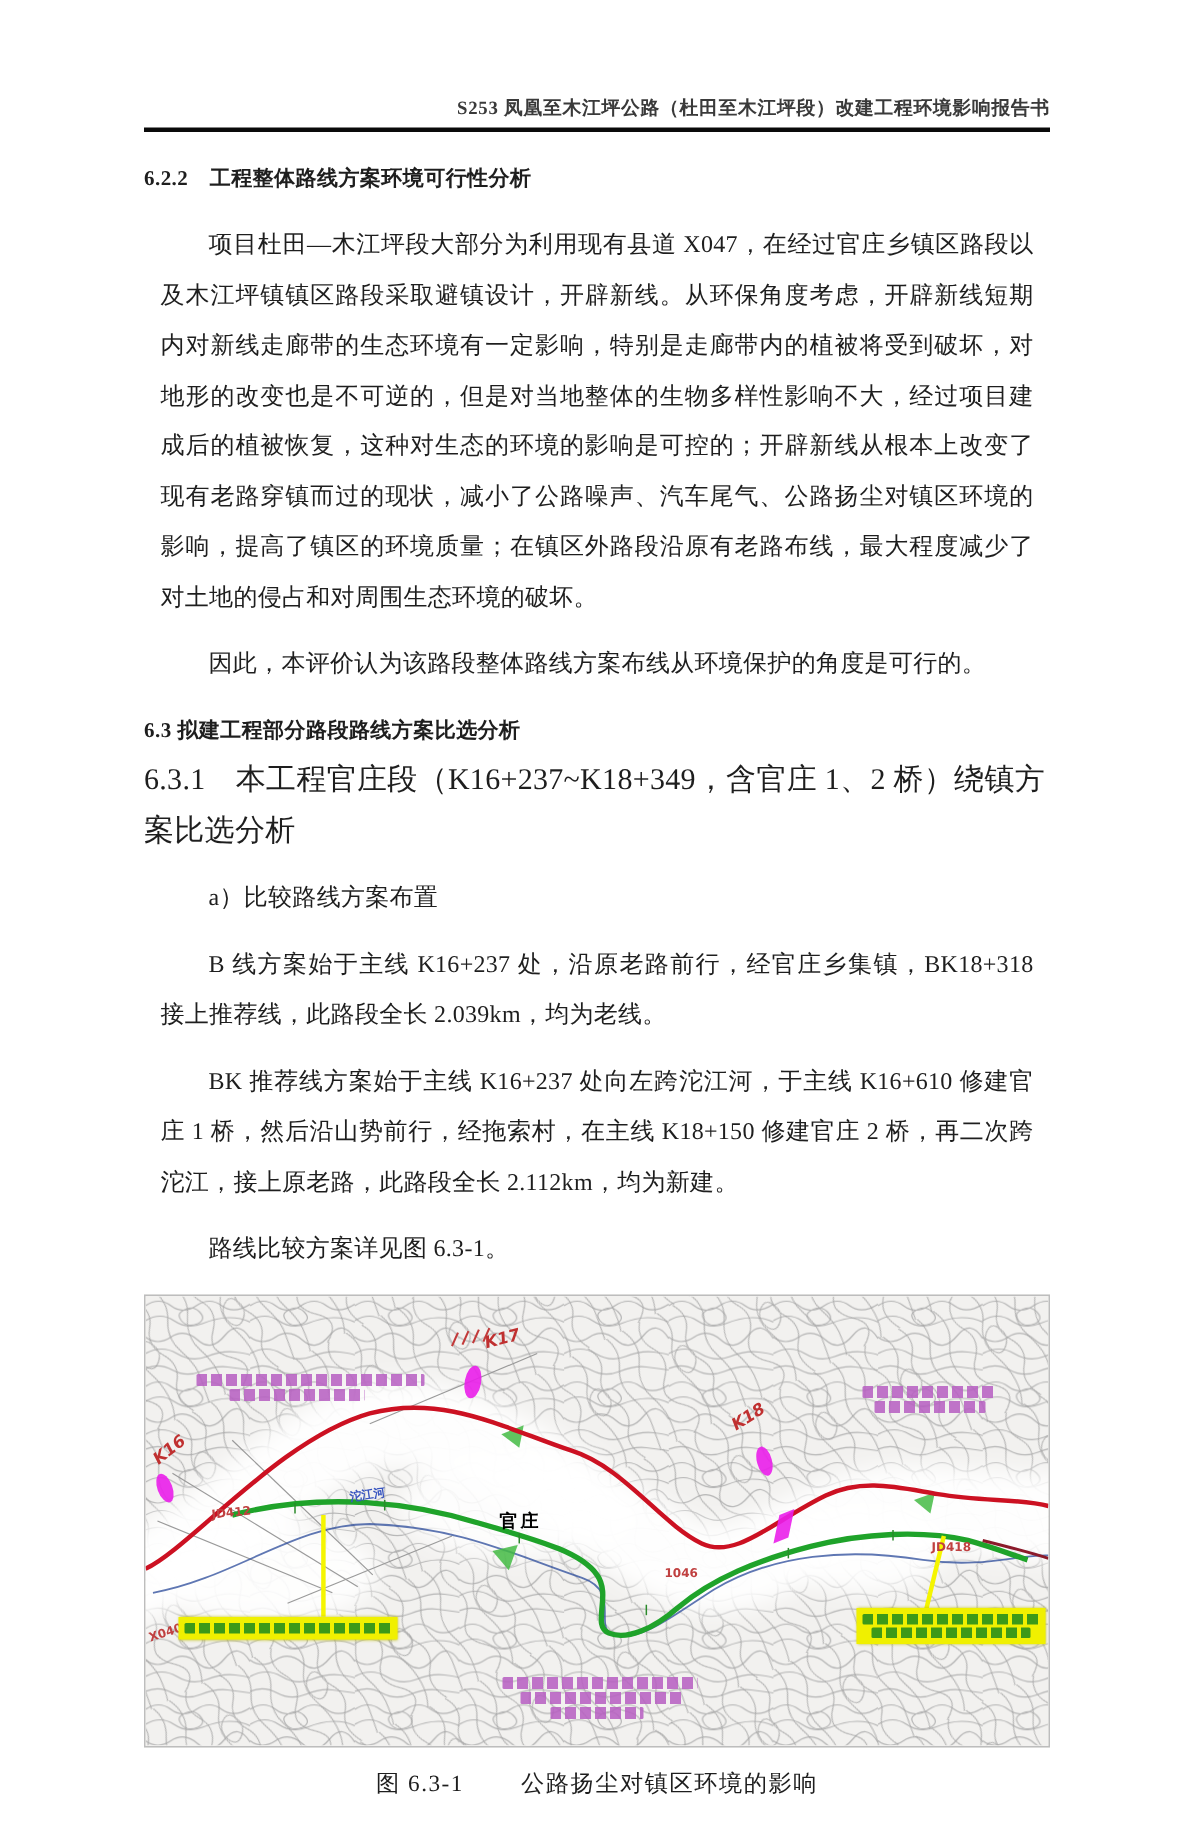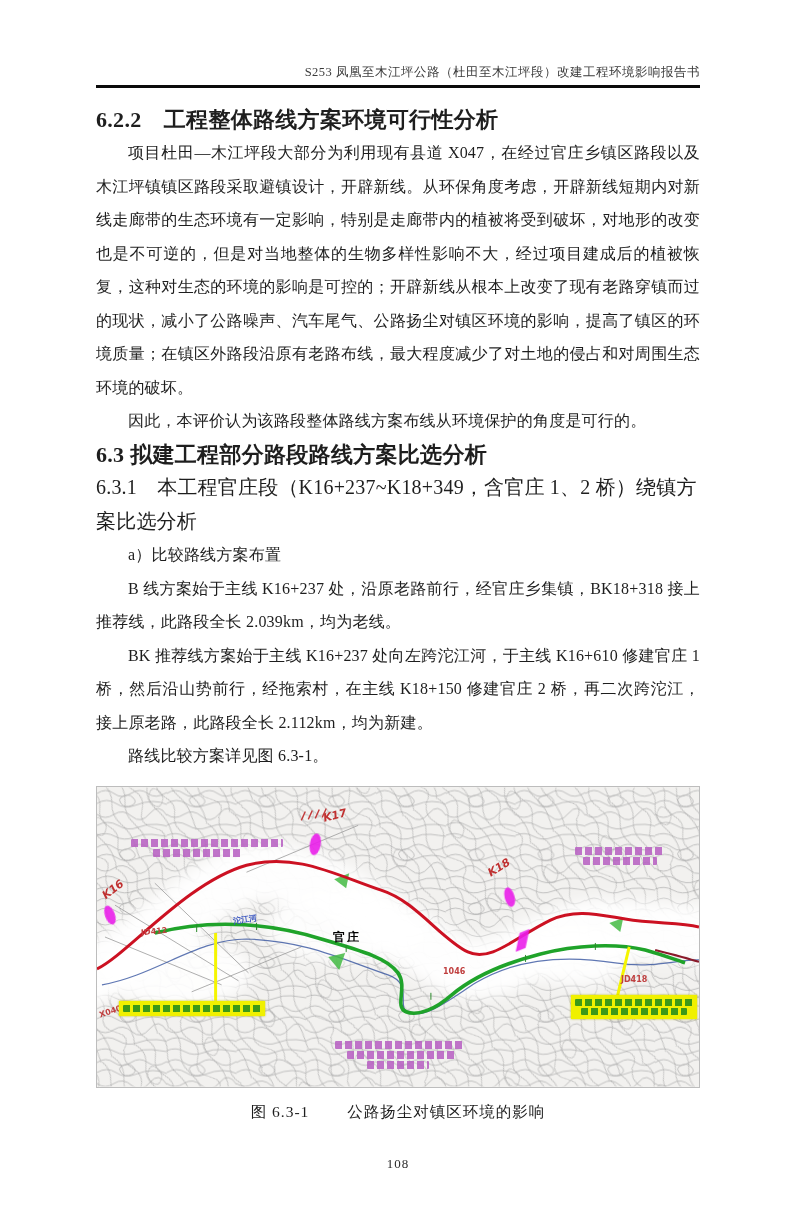--- a/index.html
+++ b/index.html
@@ -2,29 +2,29 @@
 <html><head>
 <meta charset="utf-8">
 <style>
   html,body{margin:0;padding:0;}
   body{
     width:794px;height:1217px;background:#ffffff;position:relative;overflow:hidden;
     font-family:"Liberation Serif","DejaVu Serif",serif;color:#1e1e1e;
   }
   .page{margin:0 94px 0 96px;width:604px;}
   .doc-header{
-    margin-top:64px;text-align:right;font-size:12.5px;font-weight:normal;color:#3a3a3a;
+    margin-top:64px;text-align:right;font-size:12.5px;font-weight:bold;color:#3a3a3a;
     letter-spacing:.5px;line-height:16px;
     font-family:"Liberation Serif","DejaVu Serif",serif;
   }
   .header-rule{height:2.5px;background:#0a0a0a;margin-top:5px;}
-  .sec-heading{font-size:22px;line-height:33.5px;font-weight:bold;letter-spacing:.3px;}
+  .sec-heading{font-size:14px;line-height:33.5px;font-weight:bold;letter-spacing:.3px;}
   .sec-heading.mt{margin-top:15px;}
   p.doc{
-    margin:0;font-size:16px;line-height:33.5px;text-align:justify;text-justify:inter-ideograph;
+    margin:11px;font-size:16px;line-height:33.5px;text-align:justify;text-justify:inter-ideograph;
     text-indent:2em;letter-spacing:.2px;
   }
   .sub-heading{font-size:20px;line-height:33.5px;margin:0;letter-spacing:.2px;}
 
   
   .figure-map{
     position:relative;width:602px;height:300px;margin-top:13px;
     border:1px solid #bdbdbd;background:#f2f1ef;overflow:hidden;
   }
   .figure-map svg{position:absolute;left:0;top:0;}
@@ -154,21 +154,21 @@
           <path d="M500,156 l0,7"></path>
       </g>
     </svg>
 
     <div class="maplabel kmark" style="left:4px;top:96px;transform:rotate(-38deg);">K16</div>
     <div class="maplabel kmark" style="left:226px;top:22px;transform:rotate(-14deg);">K17</div>
     <div class="maplabel kmark" style="left:390px;top:74px;transform:rotate(-32deg);">K18</div>
     <div class="maplabel town" style="left:236px;top:142px;">官庄</div>
     <div class="maplabel redsmall" style="left:44px;top:140px;transform:rotate(-6deg);">JD412</div>
     <div class="maplabel redsmall" style="left:2px;top:220px;transform:rotate(-18deg);">X040</div>
-    <div class="maplabel redsmall" style="left:524px;top:188px;">JD418</div>
+    <div class="maplabel redsmall" style="left:524px;top:163px;">JD418</div>
     <div class="maplabel redsmall" style="left:346px;top:180px;">1046</div>
     <div class="maplabel river" style="left:136px;top:127px;transform:rotate(-8deg);">沱江河</div>
 
     <div class="purple-blob" style="left:34px;top:50px;width:152px;">
       <div class="blobrow" style="width:152px;"></div>
       <div class="blobrow" style="width:90px;margin-left:22px;"></div>
     </div>
     <div class="purple-blob" style="left:478px;top:58px;width:88px;">
       <div class="blobrow" style="width:88px;"></div>
       <div class="blobrow" style="width:74px;margin-left:8px;"></div>

